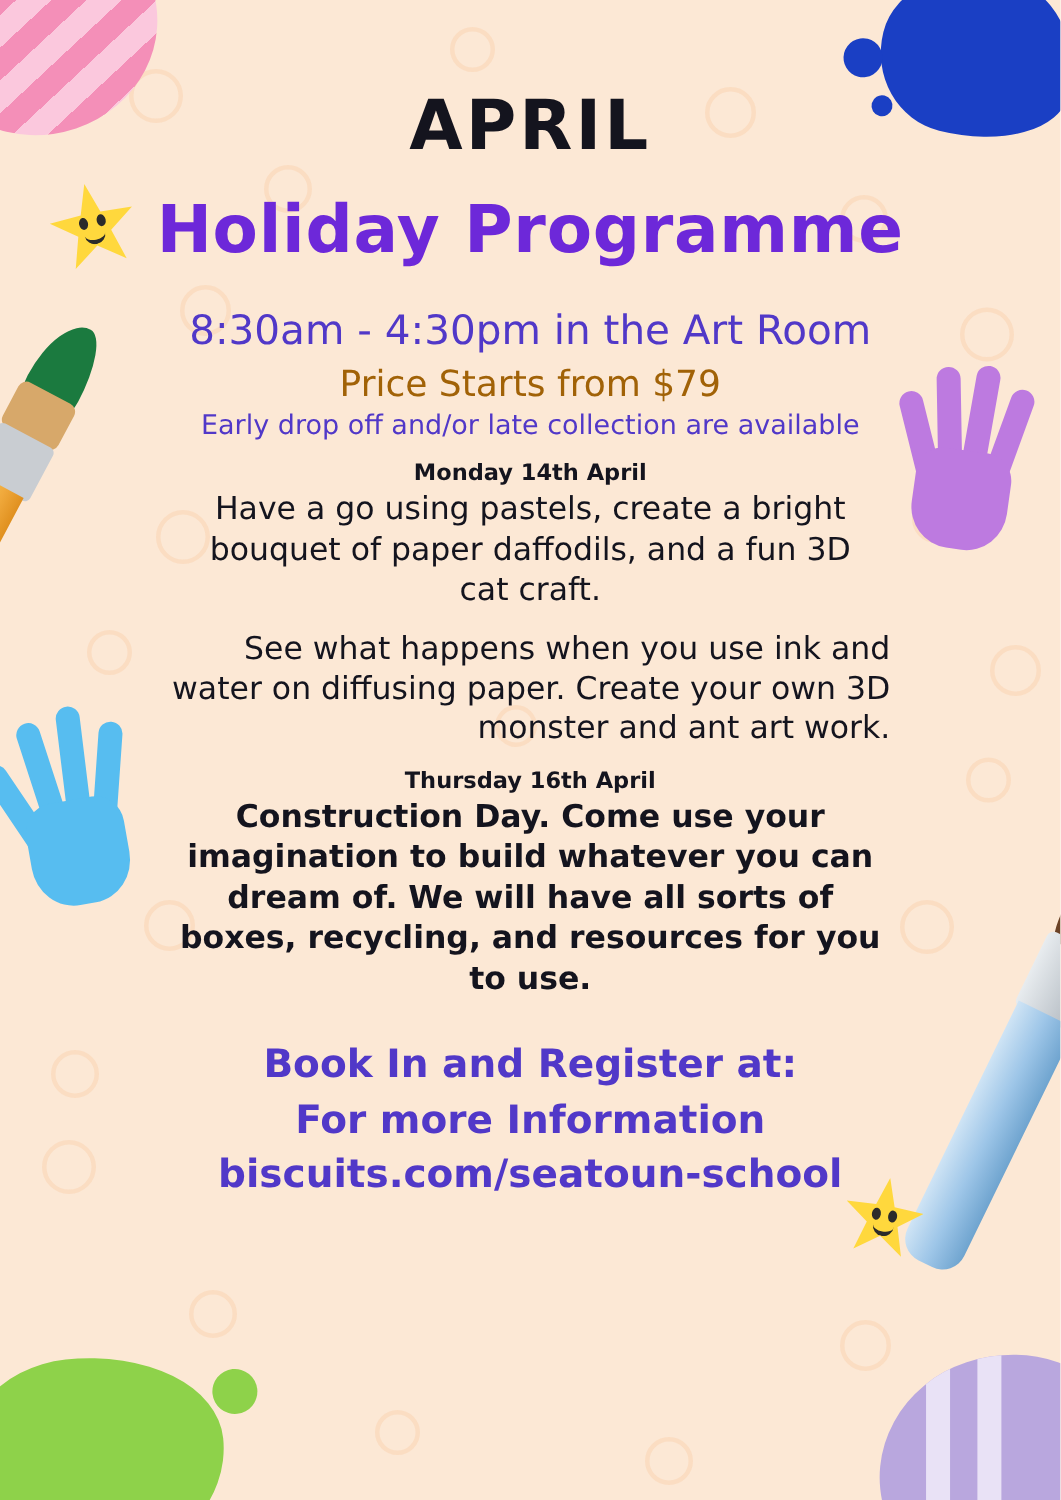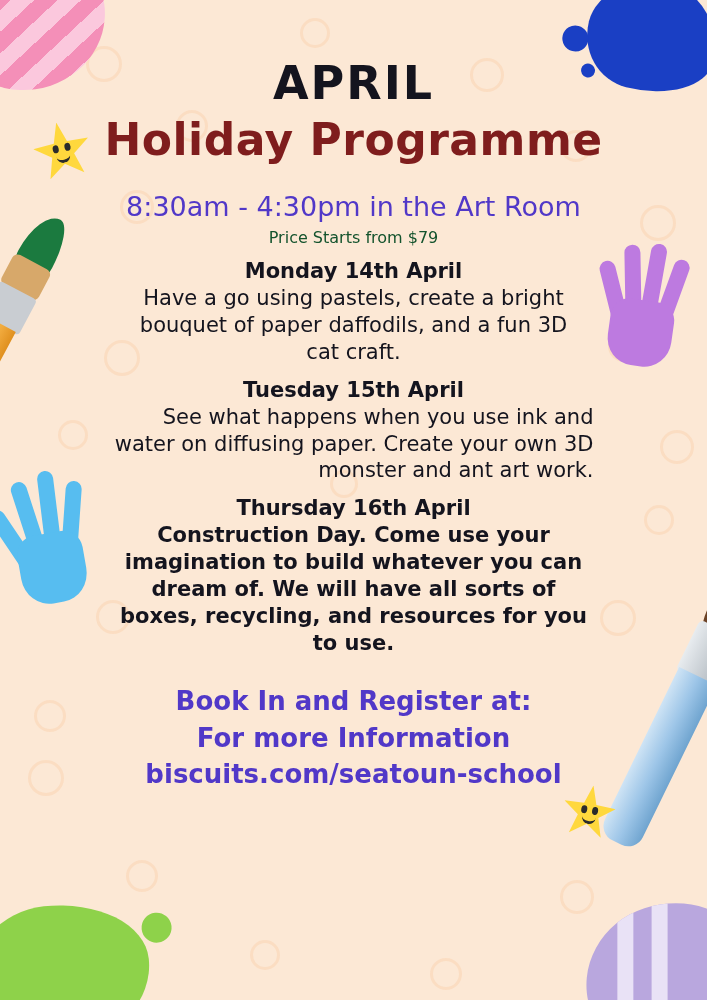--- a/index.html
+++ b/index.html
@@ -223,49 +223,49 @@
   .title-april {
     margin: 0;
     padding-top: 56px;
     font-family: "DejaVu Sans", sans-serif;
     font-weight: bold;
     font-size: 46px;
     letter-spacing: 2px;
     color: #14141e;
   }
   .title-main {
-    margin: 4px 0 0 0;
+    margin: 18px 0 0 0;
     font-family: "DejaVu Sans", sans-serif;
     font-weight: bold;
     font-size: 44px;
     letter-spacing: 0.5px;
-    color: #7f1d1d;
+    color: #6d28d9;
   }
 
   .subtitle-time {
     margin: 26px 0 0 0;
     font-size: 27px;
     color: #5138c8;
     font-family: "DejaVu Sans", sans-serif;
   }
   .subtitle-price {
     margin: 6px 0 0 0;
-    font-size: 16px;
-    color: #14532d;
+    font-size: 24px;
+    color: #a16207;
   }
   .subtitle-note {
     margin: 3px 0 0 0;
     font-size: 18px;
     color: #5138c8;
   }
 
   .day-block { margin-top: 12px; }
   .day-name {
     margin: 0;
-    font-size: 21px;
+    font-size: 15px;
     font-weight: bold;
     color: #14141e;
   }
   .day-desc {
     margin: 2px auto 0 auto;
     font-size: 21px;
     line-height: 1.28;
     color: #14141e;
     max-width: 470px;
   }
@@ -369,28 +369,28 @@
     </div>
   </div>
 
   <div class="content">
 
     <h1 class="title-april">APRIL</h1>
     <h1 class="title-main">Holiday Programme</h1>
 
     <p class="subtitle-time">8:30am - 4:30pm in the Art Room</p>
     <p class="subtitle-price">Price Starts from $79</p>
+    <p class="subtitle-note">Early drop off and/or late collection are available</p>
 
     <div class="day-block d1">
       <p class="day-name">Monday 14th April</p>
       <p class="day-desc">Have a go using pastels, create a bright bouquet of paper daffodils, and a fun 3D cat craft.</p>
     </div>
 
     <div class="day-block d2">
-      <p class="day-name">Tuesday 15th April</p>
       <p class="day-desc">See what happens when you use ink and water on diffusing paper. Create your own 3D monster and ant art work.</p>
     </div>
 
     <div class="day-block d3">
       <p class="day-name">Thursday 16th April</p>
       <p class="day-desc">Construction Day. Come use your imagination to build whatever you can dream of. We will have all sorts of boxes, recycling, and resources for you to use.</p>
     </div>
 
 
     <div class="footer">

